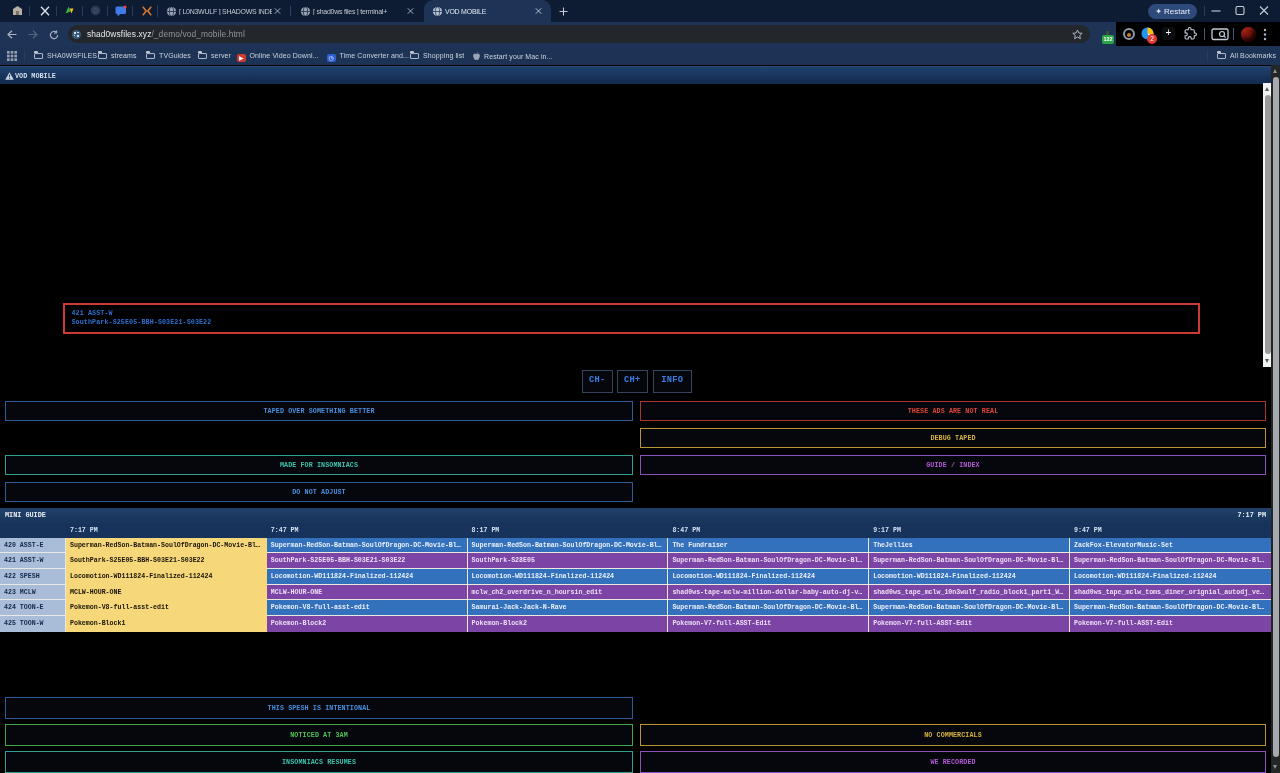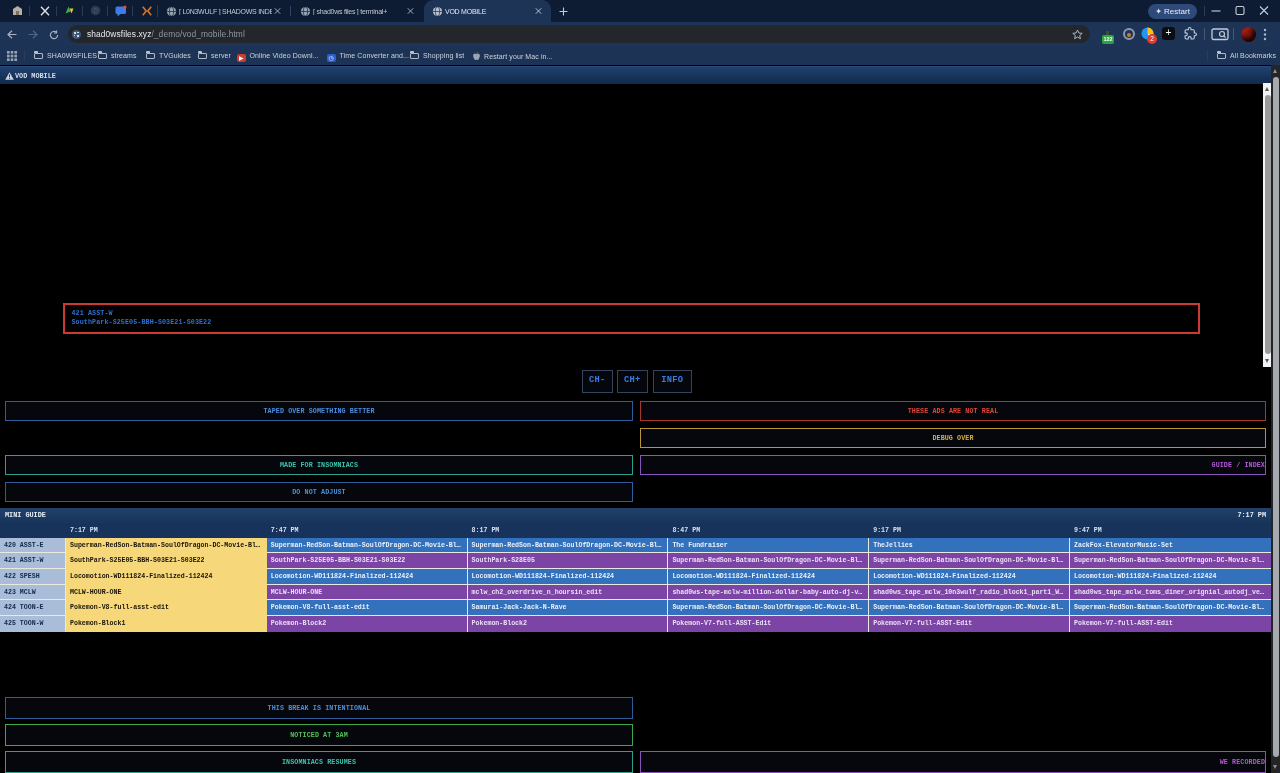--- a/index.html
+++ b/index.html
@@ -9,41 +9,41 @@
 
 #tabbar { position:absolute; left:0; top:0; width:1280px; height:22px; background:#0d1b33; }
 .pinsep { position:absolute; top:6px; width:1px; height:10px; background:#2c3c57; }
 .tab { position:absolute; top:0; height:22px; color:#c3cad6; font-size:7px; overflow:hidden; }
 .tab .ttl { position:absolute; top:7.5px; left:21px; right:16px; white-space:nowrap; overflow:hidden; letter-spacing:-0.25px; }
 .tab .cls { position:absolute; top:5px; }
 #tab3 { background:#1e3457; border-radius:9px 9px 0 0; color:#e2e8f1; }
 .tabsep { position:absolute; top:6px; width:1px; height:10px; background:#324362; }
 .fav { position:absolute; left:8px; top:5.5px; }
 
-#toolbar { position:absolute; left:0; top:22px; width:1280px; height:24px; background:#1e3457; }
+#toolbar { position:absolute; left:0; top:22px; width:1116px; height:24px; background:#1e3457; }
 #omnibox { position:absolute; left:68px; top:3px; width:1022px; height:18px; background:#23272c; border-radius:9px; }
 
 #bookmarks { position:absolute; left:0; top:46px; width:1280px; height:19px; background:#1d3356; color:#ccd3de; font-size:7px; }
 .bkitem { position:absolute; top:6px; white-space:nowrap; letter-spacing:0.1px; }
 .folder { display:inline-block; width:9px; height:6.5px; border:1px solid #b0bac7; border-radius:1px; position:relative; vertical-align:-1px; margin-right:4px; }
 .folder:before { content:""; position:absolute; left:-1px; top:-2.4px; width:4px; height:1.6px; background:#b9c2cf; border-radius:1px 1px 0 0; }
 
 #page { position:absolute; left:0; top:65px; width:1271px; height:708px; background:#000; font-family:"Liberation Mono", monospace; font-weight:bold; }
 #vodhdr { position:absolute; left:0; top:1px; width:1271px; height:18px; background:linear-gradient(#20416f,#12294b); border-top:1px solid #2a4a78; color:#d5dfec; font-size:6.8px; line-height:18px; padding-left:15px; }
 #redbox { position:absolute; left:63px; top:237.5px; width:1137px; height:31px; border:2px solid #cc3a33; color:#2e6fd0; font-size:6.7px; line-height:8.5px; padding:4.5px 0 0 6.5px; letter-spacing:0.1px; }
 
 .chbtn { position:absolute; top:305px; height:22.5px; border:1.5px solid #36435c; color:#3a7de5; background:#05070c; font-size:8.7px; text-align:center; line-height:19.5px; letter-spacing:0.3px; }
 
 .gbtn { position:absolute; height:20px; background:#05070c; font-size:6.7px; text-align:center; line-height:18.5px; letter-spacing:0.1px; }
 .bblue { border:1.5px solid #2e5c99; color:#4a8fe0; }
 .bgreen { border:1.5px solid #41a74a; color:#4fc455; }
 .bteal { border:1.5px solid #2fa08e; color:#3cc3ad; }
 .bred { border:1.5px solid #a8362c; color:#e0473a; }
 .byellow { border:1.5px solid #b79434; color:#d9b33f; }
-.bpurple { border:1.5px solid #8a52bd; color:#b558d6;text-align:right; }
+.bpurple { border:1.5px solid #8a52bd; color:#b558d6; }
 
 #guide { position:absolute; left:0; top:443.3px; width:1271px; }
 #ghdr { height:14.8px; background:linear-gradient(#21416c,#173459); color:#e8eef6; font-size:6.8px; line-height:14.8px; padding:0 5px; }
 #gtime { height:14.5px; background:#17335c; color:#d5e2f2; font-size:6.6px; display:flex; }
 #gtime div { line-height:15px; }
 .grow { display:flex; height:15.68px; font-size:6.6px; }
 .grow > div { line-height:15px; white-space:nowrap; overflow:hidden; padding-left:4px; border-bottom:1px solid #e9e9e2; border-right:1px solid #e9e9e2; }
 .grow > div:last-child { border-right:none; }
 .grow:last-of-type > div { border-bottom:none; }
 .gch { width:66px; background:#a9bdd9; color:#10294c; flex:none; }
@@ -241,21 +241,21 @@
     <div class="abs" style="left:1.5px; top:12px; width:6px; height:259px; background:#9a9a9a; border-radius:3px;"></div>
     <div class="abs" style="left:1.7px; bottom:4px; width:0; height:0; border-left:2.8px solid transparent; border-right:2.8px solid transparent; border-top:4px solid #5a5a5a;"></div>
   </div>
 
   <div class="chbtn" style="left:582px; width:30.5px;">CH-</div>
   <div class="chbtn" style="left:616.5px; width:31.5px;">CH+</div>
   <div class="chbtn" style="left:653px; width:38.5px;">INFO</div>
 
   <div class="gbtn bred" style="left:640px; top:336.4px; width:626px;">THESE ADS ARE NOT REAL</div>
   <div class="gbtn bblue" style="left:5px; top:336.4px; width:628px;">TAPED OVER SOMETHING BETTER</div>
-  <div class="gbtn byellow" style="left:640px; top:363.4px; width:626px;">DEBUG OVER</div>
+  <div class="gbtn byellow" style="left:640px; top:363.4px; width:626px;">DEBUG TAPED</div>
   <div class="gbtn bteal" style="left:5px; top:390.4px; width:628px;">MADE FOR INSOMNIACS</div>
   <div class="gbtn bpurple" style="left:640px; top:390.4px; width:626px;">GUIDE / INDEX</div>
   <div class="gbtn bblue" style="left:5px; top:417.4px; width:628px;">DO NOT ADJUST</div>
 
   <div id="guide">
     <div id="ghdr">MINI GUIDE<span style="float:right">7:17 PM</span></div>
     <div id="gtime">
         <div style="width:66px"></div>
         <div style="width:200.8px; padding-left:4px;">7:17 PM</div>
         <div style="width:200.8px; padding-left:4px;">7:47 PM</div>
@@ -313,22 +313,23 @@
         <div class="gch">425 TOON-W</div>
         <div class="gcur">Pokemon-Block1</div>
         <div class="gc">Pokemon-Block2</div>
         <div class="gc">Pokemon-Block2</div>
         <div class="gc">Pokemon-V7-full-ASST-Edit</div>
         <div class="gc">Pokemon-V7-full-ASST-Edit</div>
         <div class="gc">Pokemon-V7-full-ASST-Edit</div>
       </div>
   </div>
 
-  <div class="gbtn bblue" style="left:5px; top:632.4px; width:628px; height:21.5px; line-height:20.5px;">THIS BREAK IS INTENTIONAL</div>
+  <div class="gbtn bblue" style="left:5px; top:632.4px; width:628px; height:21.5px; line-height:20.5px;">THIS SPESH IS INTENTIONAL</div>
   <div class="gbtn bgreen" style="left:5px; top:659.4px; width:628px; height:21.5px; line-height:20.5px;">NOTICED AT 3AM</div>
+  <div class="gbtn byellow" style="left:640px; top:659.4px; width:626px; height:21.5px; line-height:20.5px;">NO COMMERCIALS</div>
   <div class="gbtn bteal" style="left:5px; top:686.4px; width:628px; height:21.5px; line-height:20.5px;">INSOMNIACS RESUMES</div>
   <div class="gbtn bpurple" style="left:640px; top:686.4px; width:626px; height:21.5px; line-height:20.5px;">WE RECORDED</div>
 </div>
 
 <div class="abs" style="left:1271px; top:65px; width:9px; height:708px; background:#232527;">
   <div class="abs" style="left:1.7px; top:4px; width:0; height:0; border-left:2.8px solid transparent; border-right:2.8px solid transparent; border-bottom:4px solid #8e9297;"></div>
   <div class="abs" style="left:1.5px; top:12px; width:6px; height:680px; background:#a6a9ad; border-radius:3px;"></div>
   <div class="abs" style="left:1.7px; bottom:4px; width:0; height:0; border-left:2.8px solid transparent; border-right:2.8px solid transparent; border-top:4px solid #8e9297;"></div>
 </div>
 

